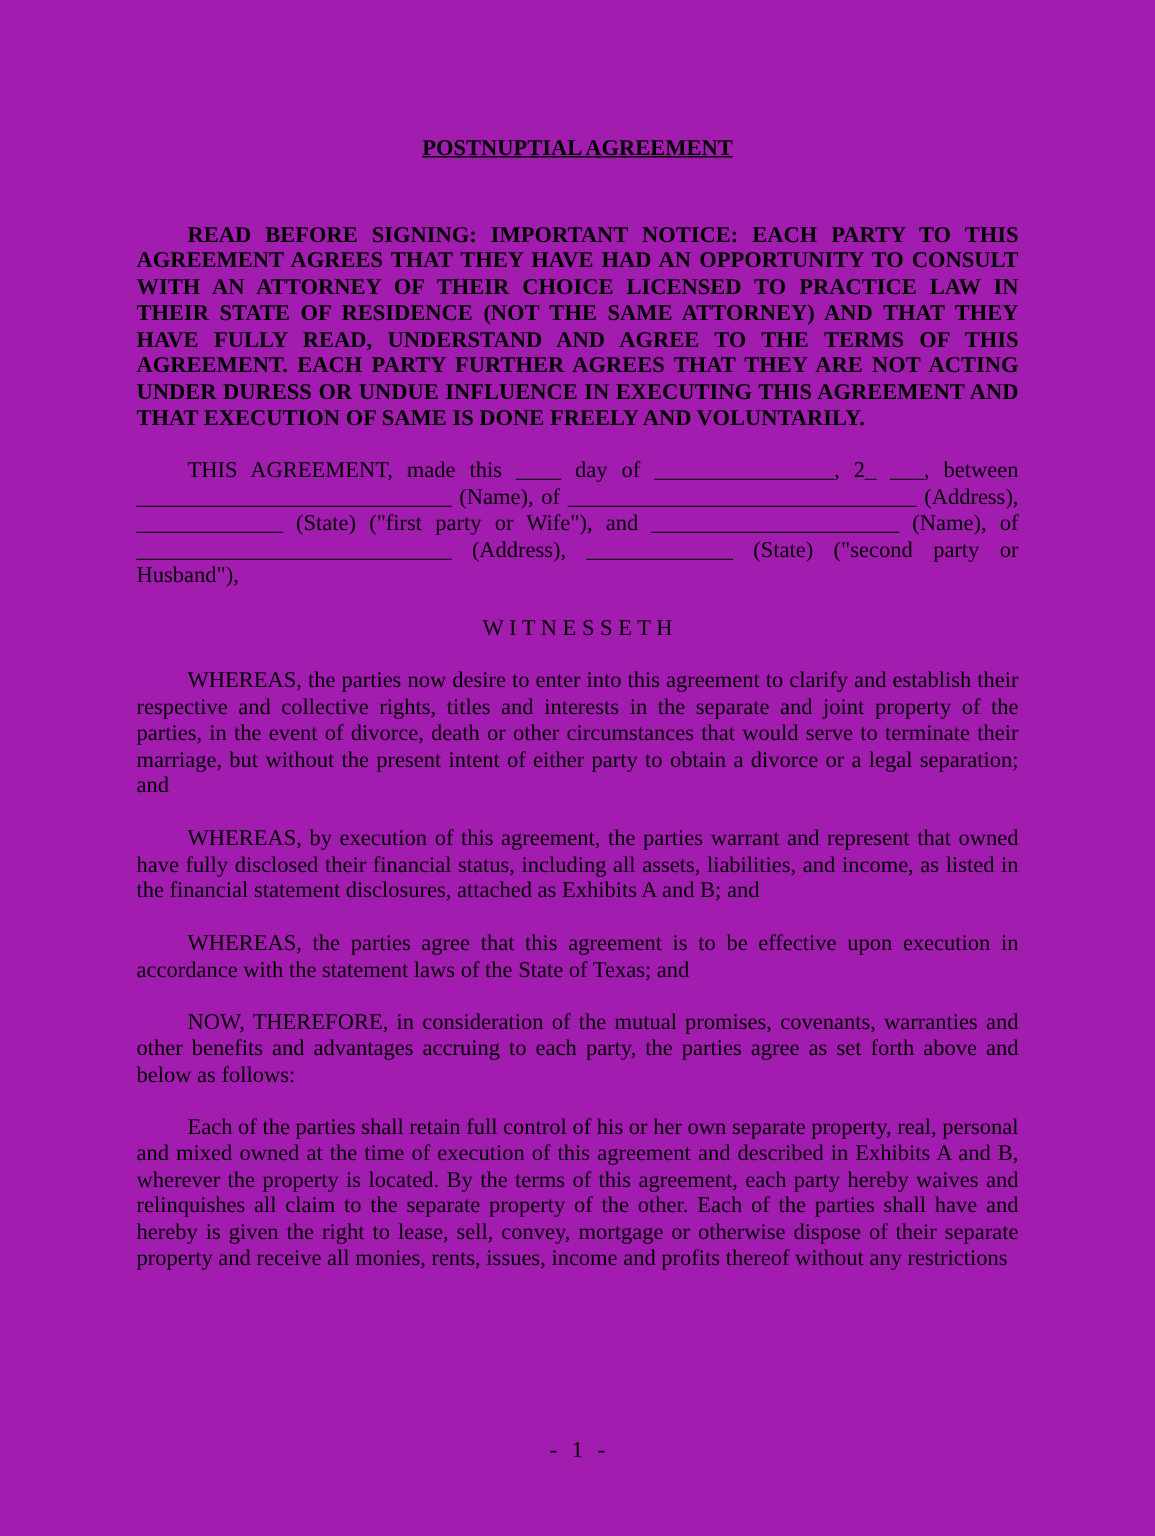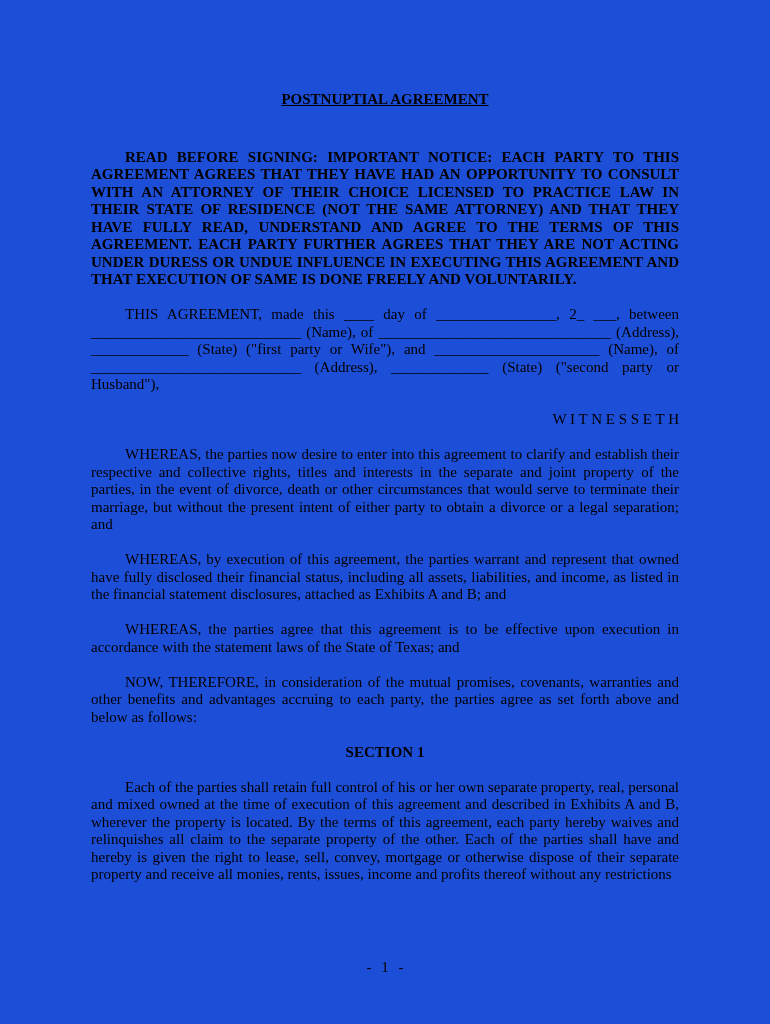--- a/index.html
+++ b/index.html
@@ -4,21 +4,21 @@
 <style>
   html, body {
     margin: 0;
     padding: 0;
     background: #ffffff;
   }
   .page {
     position: relative;
     width: 770px;
     height: 1024px;
-    background: #1d4ed8;
+    background: #a21caf;
     font-family: "Liberation Serif", "DejaVu Serif", serif;
     font-size: 15px;
     line-height: 17.5px;
     color: #000000;
     overflow: hidden;
   }
   .content {
     position: absolute;
     left: 91px;
     top: 91px;
@@ -36,21 +36,21 @@
     text-align: justify;
   }
   .indent {
     text-indent: 34px;
   }
   .bold {
     font-weight: bold;
     margin-top: 40px;
   }
   .witnesseth {
-    text-align: right;
+    text-align: center;
   }
   .section-head {
     margin-top: 17.5px;
     font-weight: bold;
     text-align: center;
   }
   .section-head .head-line {
     margin: 0;
     text-align: center;
   }
@@ -83,21 +83,20 @@
 
     <p class="para indent">WHEREAS, the parties now desire to enter into this agreement to clarify and establish their respective and collective rights, titles and interests in the separate and joint property of the parties, in the event of divorce, death or other circumstances that would serve to terminate their marriage, but without the present intent of either party to obtain a divorce or a legal separation; and</p>
 
     <p class="para indent">WHEREAS, by execution of this agreement, the parties warrant and represent that owned have fully disclosed their financial status, including all assets, liabilities, and income, as listed in the financial statement disclosures, attached as Exhibits A and B; and</p>
 
     <p class="para indent">WHEREAS, the parties agree that this agreement is to be effective upon execution in accordance with the statement laws of the State of Texas; and</p>
 
     <p class="para indent">NOW, THEREFORE, in consideration of the mutual promises, covenants, warranties and other benefits and advantages accruing to each party, the parties agree as set forth above and below as follows:</p>
 
     <div class="section-head">
-      <p class="head-line">SECTION 1</p>
     </div>
 
     <p class="para indent">Each of the parties shall retain full control of his or her own separate property, real, personal and mixed owned at the time of execution of this agreement and described in Exhibits A and B, wherever the property is located. By the terms of this agreement, each party hereby waives and relinquishes all claim to the separate property of the other.  Each of the parties shall have and hereby is given the right to lease, sell, convey, mortgage or otherwise dispose of their separate property and receive all monies, rents, issues, income and profits thereof without any restrictions</p>
 
   </div>
 
   <div class="footer">- 1 -</div>
 </div>
 
 </body></html>

